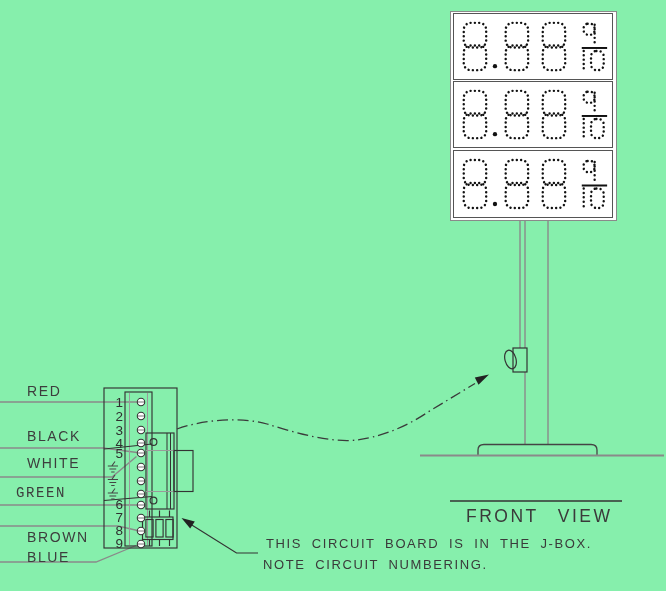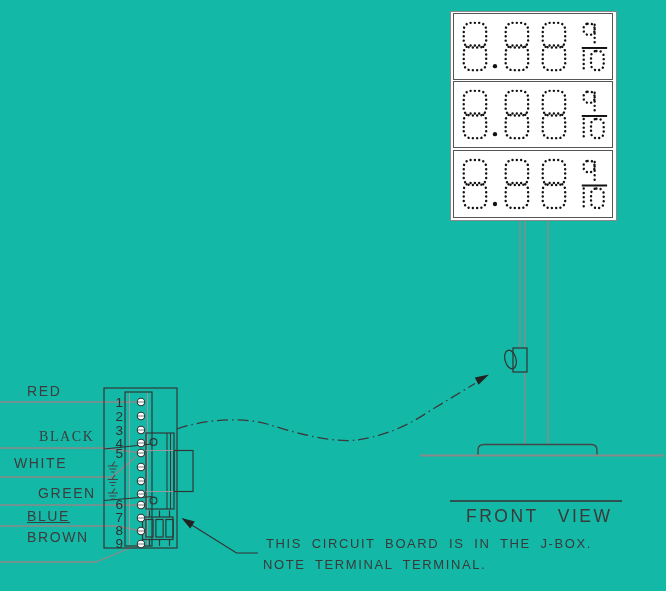--- a/index.html
+++ b/index.html
@@ -1,18 +1,18 @@
 <!DOCTYPE html>
 <html><head>
 <meta charset="utf-8">
 <style>
   * { box-sizing: border-box; }
   html,body { margin:0; padding:0; background:#fff; }
   body { width:666px; height:591px; font-family:"Liberation Sans", sans-serif; }
-  .stage { position:relative; width:666px; height:591px; overflow:hidden; background:#14b8a6; }
+  .stage { position:relative; width:666px; height:591px; overflow:hidden; background:#86efac; }
   svg.linework { position:absolute; left:0; top:0; }
   .cad { position:absolute; white-space:nowrap; color:#3d3d3d; }
   .wire-label { font-size:14px; letter-spacing:1.6px; line-height:15px; }
   .tnum { font-size:13.5px; line-height:15px; width:23px; text-align:right; color:#2f2f2f; }
   .note-line { font-size:13px; letter-spacing:1.6px; word-spacing:4.5px; color:#3a3a3a; }
   .caption { font-size:17.5px; letter-spacing:2.5px; word-spacing:12px; color:#3a3a3a; }
   .cabinet { position:absolute; left:450px; top:11px; width:167px; height:210px; border:1.6px solid #8a8a8a; background:#fff; }
   .panel { position:absolute; left:2px; width:160px; border:1.5px solid #555; background:#fff; }
   .panel svg { display:block; width:100%; height:100%; }
 </style>
@@ -160,34 +160,34 @@
           <rect x="133" y="10" width="11" height="11" rx="4" fill="none" stroke="#111111" stroke-width="2.5" stroke-linecap="round" stroke-dasharray="0.01 4.4"></rect>
           <path d="M144.2,11 V31" fill="none" stroke="#111111" stroke-width="2.5" stroke-linecap="round" stroke-dasharray="0.01 4.4"></path>
           <path d="M131,34.5 H157" stroke="#111111" stroke-width="2"></path>
           <path d="M133,37.5 V57" fill="none" stroke="#111111" stroke-width="2.5" stroke-linecap="round" stroke-dasharray="0.01 4.4"></path>
           <rect x="140.5" y="37.5" width="13" height="19.5" rx="5.5" fill="none" stroke="#111111" stroke-width="2.5" stroke-linecap="round" stroke-dasharray="0.01 4.4"></rect>
         </svg>
     </div>
   </div>
 
   <div class="cad wire-label" style="left:27px;top:384px;">RED</div>
-  <div class="cad wire-label" style="left:39px;top:429px;font-family:Liberation Serif, serif;">BLACK</div>
-  <div class="cad wire-label" style="left:14px;top:456px;">WHITE</div>
-  <div class="cad wire-label" style="left:38px;top:486px;">GREEN</div>
+  <div class="cad wire-label" style="left:27px;top:429px;">BLACK</div>
+  <div class="cad wire-label" style="left:27px;top:456px;">WHITE</div>
+  <div class="cad wire-label" style="left:16px;top:486px;font-family:Liberation Mono, monospace;">GREEN</div>
   <div class="cad wire-label" style="left:27px;top:508px;margin-top:22px;">BROWN</div>
-  <div class="cad wire-label" style="left:27px;top:509px;text-decoration:underline;">BLUE</div>
+  <div class="cad wire-label" style="left:27px;top:550px;">BLUE</div>
 
   <div class="cad tnum" style="left:100px;top:394.5px;">1</div>
   <div class="cad tnum" style="left:100px;top:408.5px;">2</div>
   <div class="cad tnum" style="left:100px;top:422.5px;">3</div>
   <div class="cad tnum" style="left:100px;top:435.5px;">4</div>
   <div class="cad tnum" style="left:100px;top:445.5px;">5</div>
   <div class="cad tnum" style="left:100px;top:497px;">6</div>
   <div class="cad tnum" style="left:100px;top:510px;">7</div>
   <div class="cad tnum" style="left:100px;top:523px;">8</div>
   <div class="cad tnum" style="left:100px;top:536px;">9</div>
 
   <div class="cad note-line" style="left:266px;top:536px;">THIS CIRCUIT BOARD IS IN THE J-BOX.</div>
-  <div class="cad note-line" style="left:263px;top:557px;">NOTE TERMINAL TERMINAL.</div>
+  <div class="cad note-line" style="left:263px;top:557px;">NOTE CIRCUIT NUMBERING.</div>
 
   <div class="cad caption" style="left:466px;top:479px;margin-top:27px;">FRONT VIEW</div>
 
 </div>
 
 </body></html>

